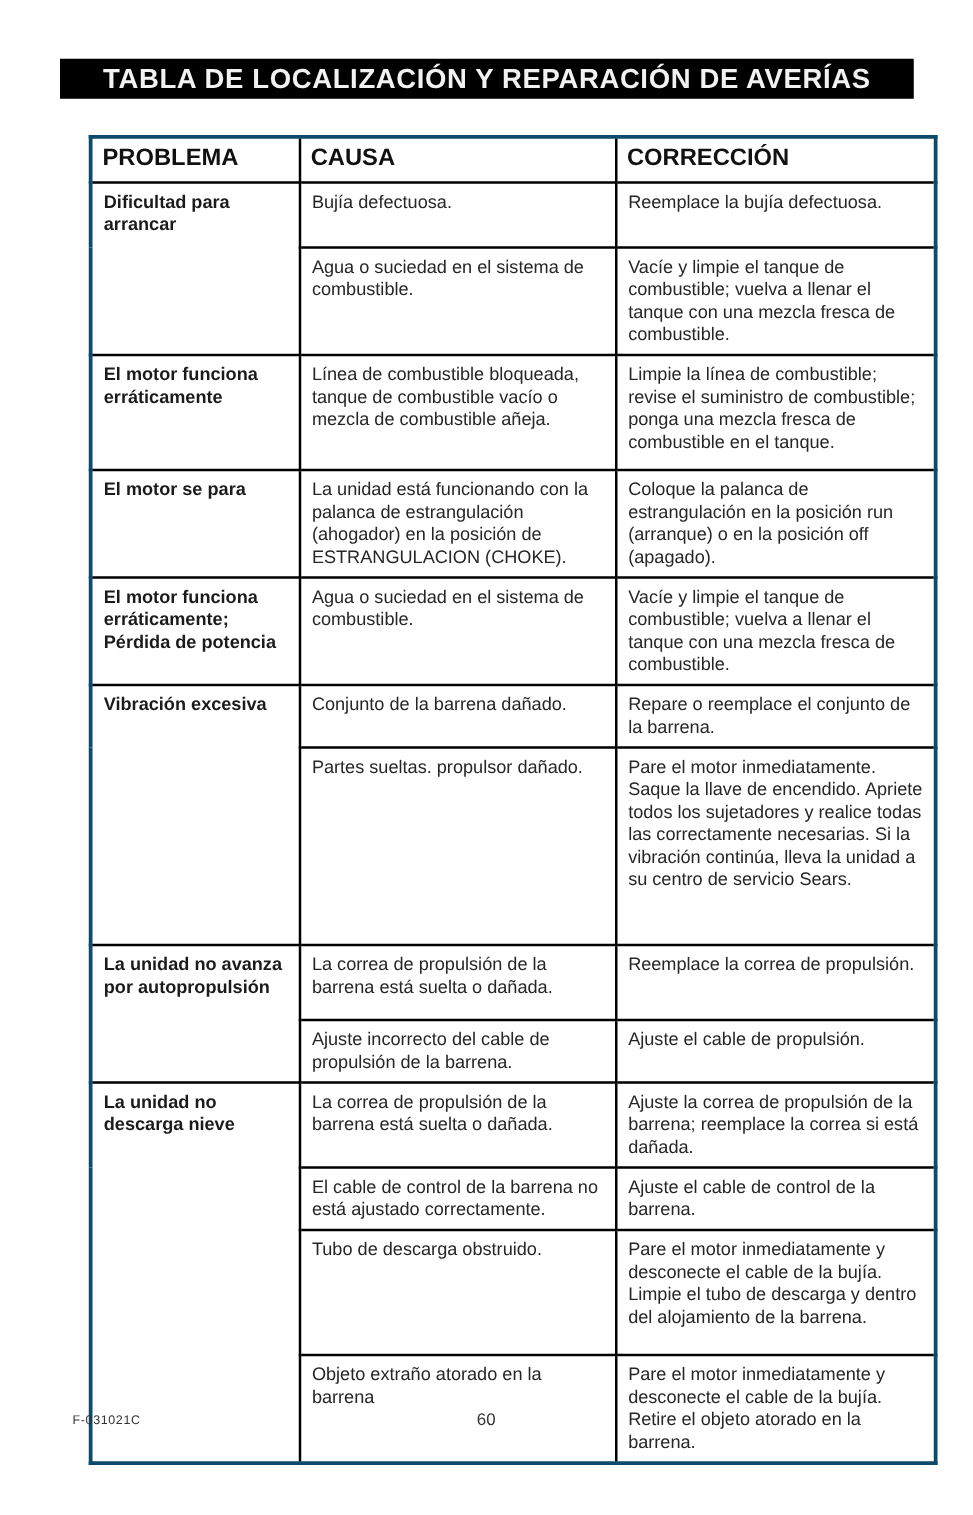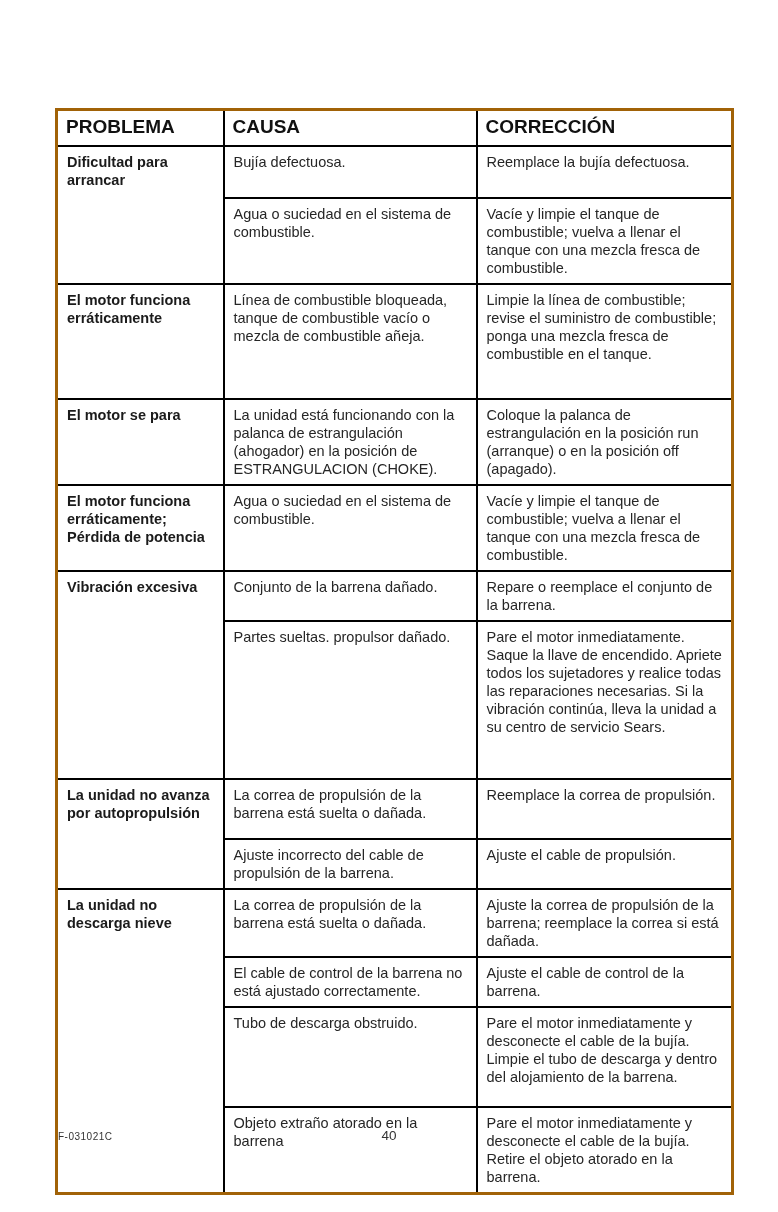--- a/index.html
+++ b/index.html
@@ -21,25 +21,25 @@
     color: #f2f2f2;
     display: flex; align-items: center; justify-content: center;
     font-weight: bold;
     font-size: 22px;
     letter-spacing: 0.5px;
     white-space: nowrap;
   }
 
   table.trouble {
     position: absolute;
-    left: 55px; top: 108px;
+    left: 71px; top: 108px;
     width: 676px;
     border-collapse: collapse;
     table-layout: fixed;
-    border: 3px solid #a16207;
+    border: 3px solid #0c4a6e;
   }
   table.trouble th,
   table.trouble td {
     border: 2px solid #000000;
     vertical-align: top;
     text-align: left;
     overflow: hidden;
   }
   table.trouble thead th {
     font-size: 19px;
@@ -74,20 +74,23 @@
     text-align: center;
     font-size: 13.5px;
     color: #333333;
   }
 </style>
 </head>
 <body>
 
 <div class="page">
 
+  <div class="title-banner">
+    <span>TABLA DE LOCALIZACIÓN Y REPARACIÓN DE AVERÍAS</span>
+  </div>
 
   <table class="trouble">
     <colgroup>
       <col style="width:167px">
       <col style="width:253px">
       <col style="width:256px">
     </colgroup>
     <thead>
       <tr>
         <th>PROBLEMA</th>
@@ -98,21 +101,21 @@
     <tbody>
         <tr style="height: 52px; margin-left: 30px;">
           <td class="problema" rowspan="2">Dificultad para arrancar</td>
           <td class="causa">Bujía defectuosa.</td>
           <td class="correccion">Reemplace la bujía defectuosa.</td>
         </tr>
         <tr style="height: 76px;">
           <td class="causa">Agua o suciedad en el sistema de combustible.</td>
           <td class="correccion">Vacíe y limpie el tanque de combustible; vuelva a llenar el tanque con una mezcla fresca de combustible.</td>
         </tr>
-        <tr style="height: 115px;">
+        <tr style="height: 92px;">
           <td class="problema" rowspan="1">El motor funciona erráticamente</td>
           <td class="causa">Línea de combustible bloqueada, tanque de combustible vacío o mezcla de combustible añeja.</td>
           <td class="correccion">Limpie la línea de combustible; revise el suministro de combustible; ponga una mezcla fresca de combustible en el tanque.</td>
         </tr>
         <tr style="height: 82px;">
           <td class="problema" rowspan="1">El motor se para</td>
           <td class="causa">La unidad está funcionando con la palanca de estrangulación (ahogador) en la posición de ESTRANGULACION (CHOKE).</td>
           <td class="correccion">Coloque la palanca de estrangulación en la posición run (arranque) o en la posición off (apagado).</td>
         </tr>
         <tr style="height: 78px;">
@@ -120,21 +123,21 @@
           <td class="causa">Agua o suciedad en el sistema de combustible.</td>
           <td class="correccion">Vacíe y limpie el tanque de combustible; vuelva a llenar el tanque con una mezcla fresca de combustible.</td>
         </tr>
         <tr style="height: 47px;">
           <td class="problema" rowspan="2">Vibración excesiva</td>
           <td class="causa">Conjunto de la barrena dañado.</td>
           <td class="correccion">Repare o reemplace el conjunto de la barrena.</td>
         </tr>
         <tr style="height: 158px;">
           <td class="causa">Partes sueltas. propulsor dañado.</td>
-          <td class="correccion">Pare el motor inmediatamente. Saque la llave de encendido. Apriete todos los sujetadores y realice todas las reparaciones necesarias. Si la vibración continúa, lleva la unidad a su centro de servicio Sears.</td>
+          <td class="correccion">Pare el motor inmediatamente. Saque la llave de encendido. Apriete todos los sujetadores y realice todas las correctamente necesarias. Si la vibración continúa, lleva la unidad a su centro de servicio Sears.</td>
         </tr>
         <tr style="height: 60px;">
           <td class="problema" rowspan="2">La unidad no avanza por autopropulsión</td>
           <td class="causa">La correa de propulsión de la barrena está suelta o dañada.</td>
           <td class="correccion">Reemplace la correa de propulsión.</td>
         </tr>
         <tr style="height: 47px;">
           <td class="causa">Ajuste incorrecto del cable de propulsión de la barrena.</td>
           <td class="correccion">Ajuste el cable de propulsión.</td>
         </tr>
@@ -152,15 +155,15 @@
           <td class="correccion">Pare el motor inmediatamente y desconecte el cable de la bujía. Limpie el tubo de descarga y dentro del alojamiento de la barrena.</td>
         </tr>
         <tr style="height: 78px; padding-left: 36px;">
           <td class="causa">Objeto extraño atorado en la barrena</td>
           <td class="correccion">Pare el motor inmediatamente y desconecte el cable de la bujía. Retire el objeto atorado en la barrena.</td>
         </tr>
       </tbody>
   </table>
 
   <span class="footer-code">F-031021C</span>
-  <span class="footer-page">40</span>
+  <span class="footer-page">60</span>
 
 </div>
 
 </body></html>

